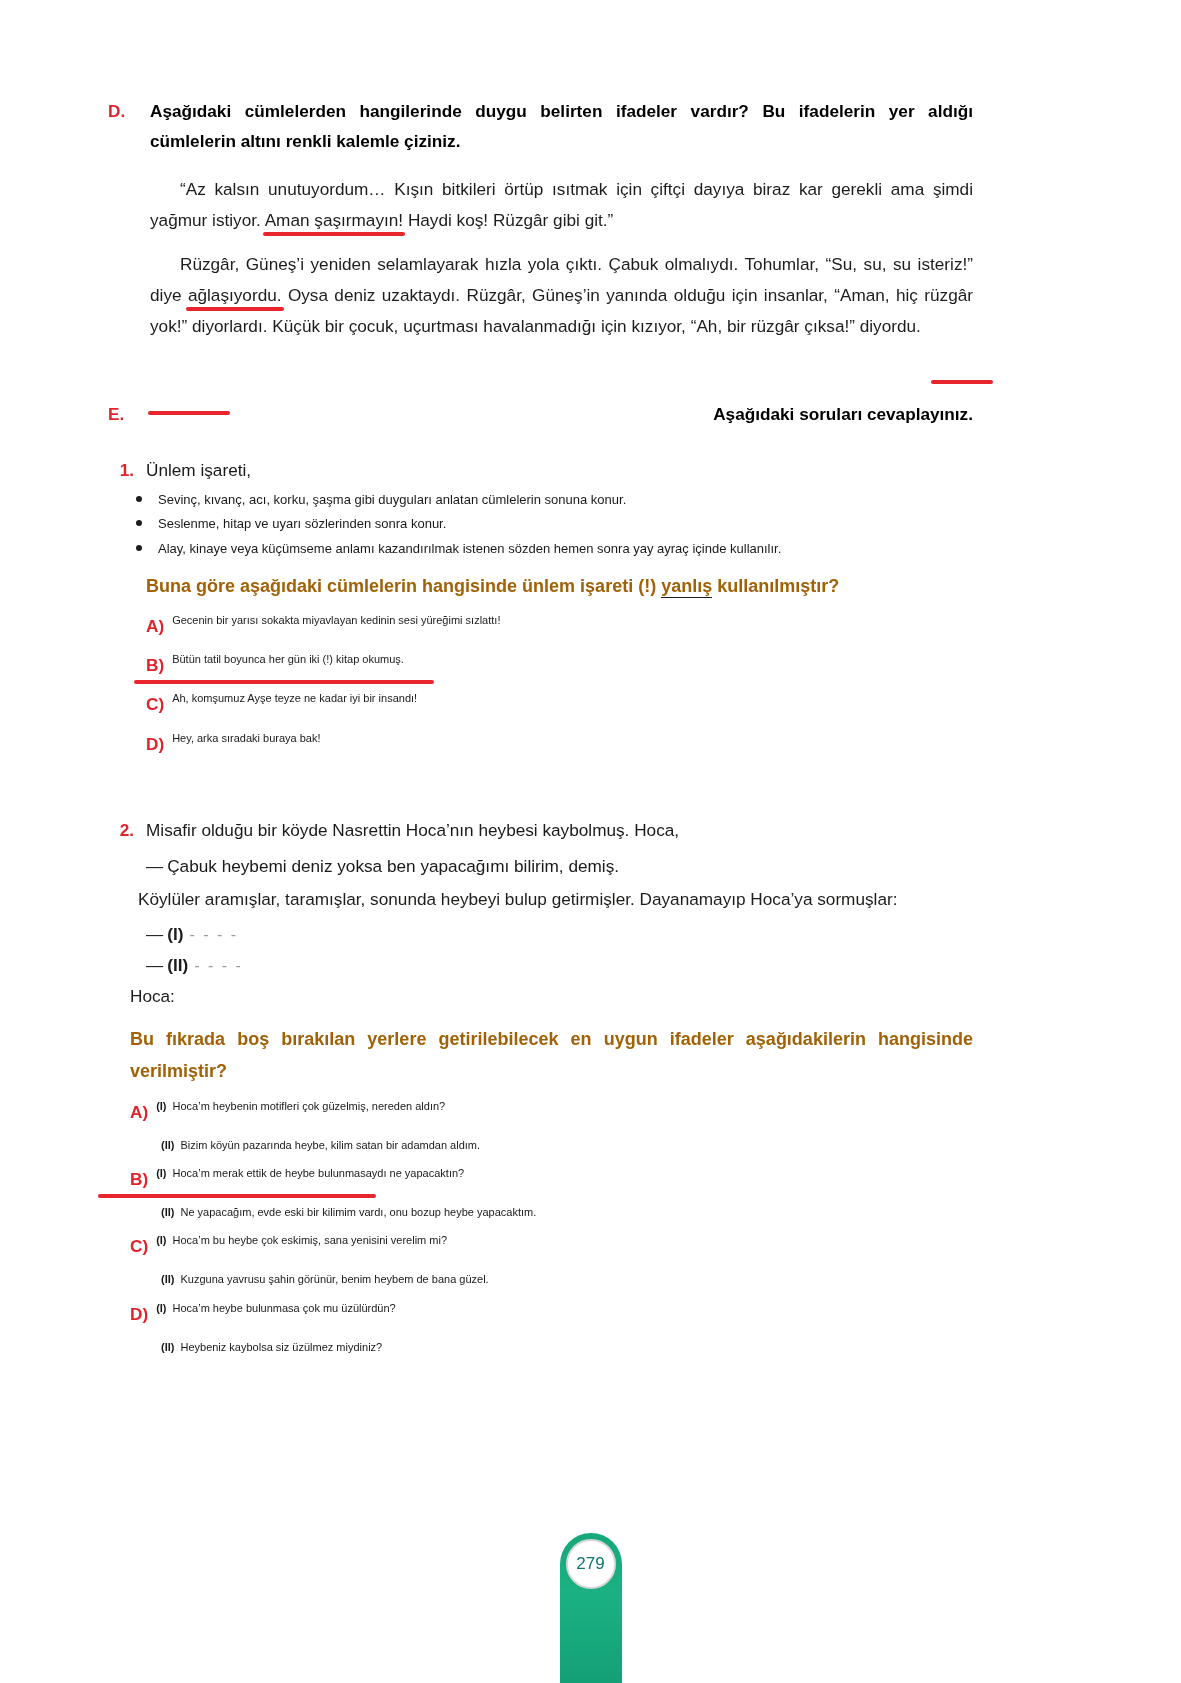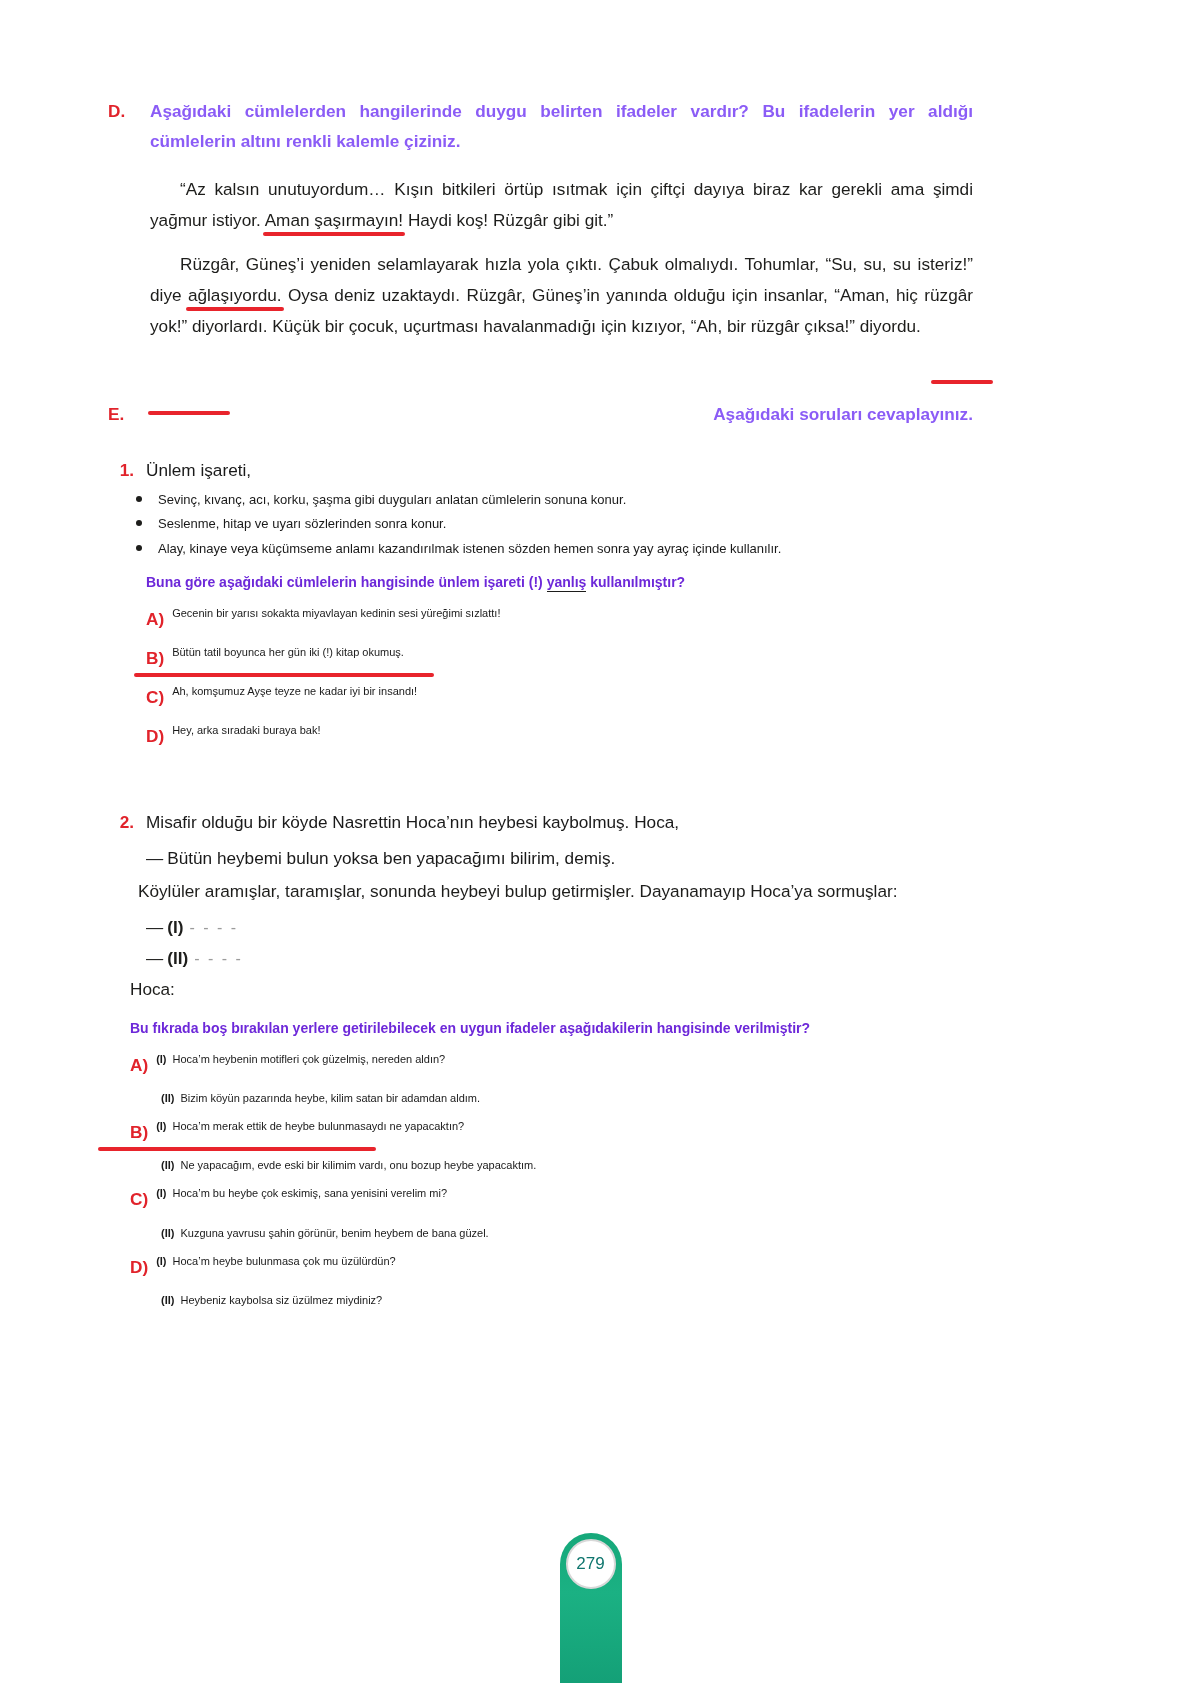--- a/index.html
+++ b/index.html
@@ -52,21 +52,21 @@
     width: 42px;
     flex: 0 0 42px;
     line-height: 1.75;
   }
   .sec-title {
     font-weight: bold;
     font-size: 17.2px;
     line-height: 1.75;
     flex: 1;
     text-align: justify;
-    color: #8b5cf6;
+    color: #000000;
   }
   .sec-title.nj { text-align: right; }
 
   
   .sec-body {
     margin-left: 42px;
   }
 
   
   .uline {
@@ -141,24 +141,24 @@
     height: 6px;
     border-radius: 50%;
     background: #1d1d1b;
   }
   .bul-cont {
     margin-left: -20px;
   }
 
   .bold-q {
     font-weight: bold;
-    font-size: 14px;
+    font-size: 18px;
     line-height: 1.8;
     margin-top: 10px;
-    color: #6d28d9;
+    color: #a16207;
   }
 
   
   .opt {
     display: flex;
     align-items: flex-start;
     margin-top: 9px;
     position: relative;
   }
   .opt-letter {
@@ -288,21 +288,21 @@
           <span class="opt-text">Hey, arka sıradaki buraya bak!</span>
         </div>
       </div>
     </div>
 
     <div class="qrow" style="margin-top:56px;">
       <div class="q-num">2.</div>
       <div class="q-body">
         <div>Misafir olduğu bir köyde Nasrettin Hoca’nın heybesi kaybolmuş. Hoca,</div>
 
-        <div style="margin-top:5px;"><span class="emdash">—</span><span>Bütün heybemi bulun yoksa ben yapacağımı bilirim, demiş.</span></div>
+        <div style="margin-top:5px;"><span class="emdash">—</span><span>Çabuk heybemi deniz yoksa ben yapacağımı bilirim, demiş.</span></div>
       </div>
     </div>
 
     <p class="ptext" style="text-indent:30px; margin-top:2px;">Köylüler aramışlar, taramışlar, sonunda heybeyi bulup getirmişler. Dayanamayıp Hoca’ya sormuşlar:</p>
 
     <div class="sec-body" style="margin-left:38px; margin-top:4px;">
       <div class="ptext nojust"><span class="emdash">—</span><span class="rom">(I)</span><span class="dashes">- - - -</span></div>
 
       <div class="ptext nojust"><span class="emdash">—</span><span class="rom">(II)</span><span class="dashes">- - - -</span></div>
 

